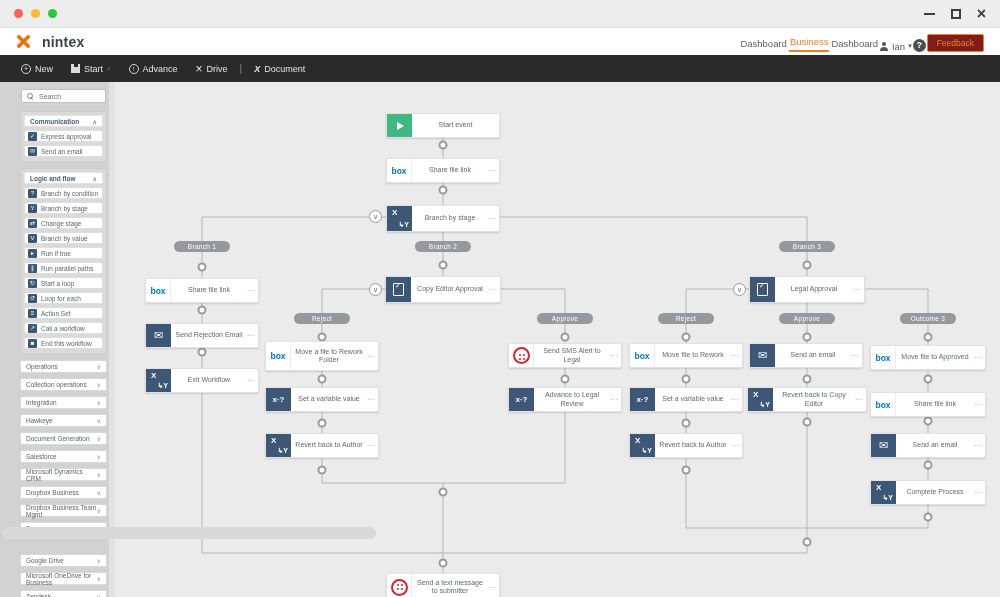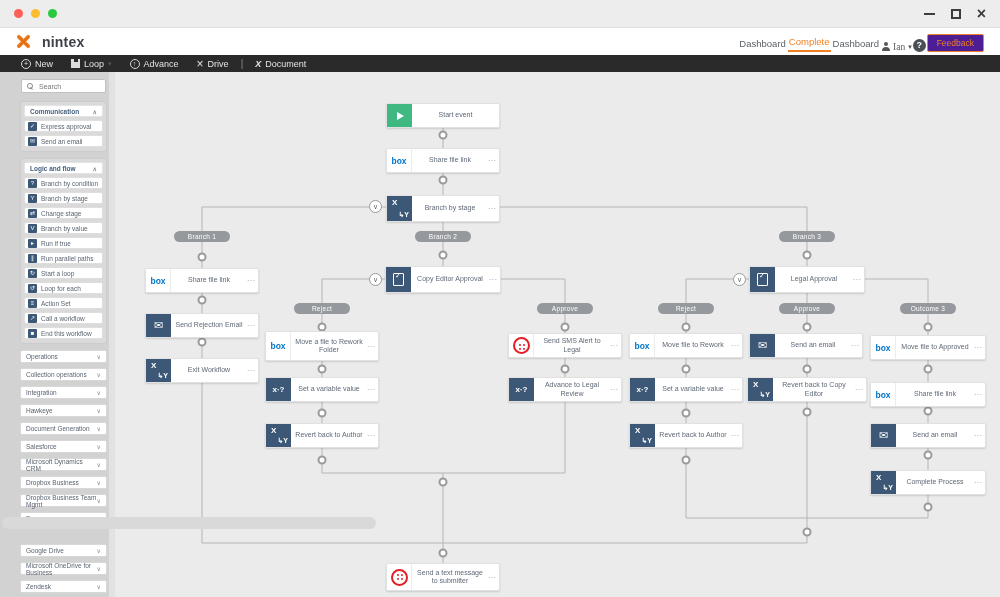--- a/index.html
+++ b/index.html
@@ -19,30 +19,30 @@
   .wc-max { width:10px; height:10px; border:2px solid #3d3d3d; }
   .wc-close { font-size:16px; line-height:10px; font-weight:bold; }
 
   
   .appbar { height:27px; background:#ffffff; display:flex; align-items:center; padding:0 16px; }
   .brand { display:flex; align-items:center; gap:11px; }
   .wordmark { font-size:14px; font-weight:bold; color:#3c4248; letter-spacing:.2px; }
   .nav { margin-left:auto; display:flex; align-items:flex-end; gap:1px; font-size:9.5px; color:#5b6168; }
   .nav-item { padding:4px 1px 3px; cursor:default; }
   .nav-item.active { color:#ef8023; border-bottom:2px solid #ef8023; }
-  .user-menu { display:flex; align-items:center; gap:3px;font-family:Liberation Serif, serif; }
+  .user-menu { display:flex; align-items:center; gap:3px; }
   .person-icon { width:9px; height:9px; position:relative; display:inline-block; }
   .person-icon::before { content:""; position:absolute; top:0; left:2.5px; width:4px; height:4px; border-radius:50%; background:#555; }
   .person-icon::after { content:""; position:absolute; bottom:0; left:0.5px; width:8px; height:4px; border-radius:4px 4px 0 0; background:#555; }
   .caret { font-size:7px; color:#555; }
   .help-icon { width:13px; height:13px; border-radius:50%; background:#4a4f55; color:#fff; font-size:9px; font-weight:bold; display:flex; align-items:center; justify-content:center; }
-  .feedback-btn { border:1px solid #ef8023; color:#ef8023; background:#4c1d95; font-size:8.5px; padding:3px 9px; border-radius:2px; }
-
-  
-  .toolbar { height:17px; background:#2a2a2a; display:flex; align-items:center; padding:0 12px; color:#e3e3e3; font-size:9px; }
+  .feedback-btn { border:1px solid #ef8023; color:#ef8023; background:#7f1d1d; font-size:8.5px; padding:3px 9px; border-radius:2px; }
+
+  
+  .toolbar { height:27px; background:#2a2a2a; display:flex; align-items:center; padding:0 12px; color:#e3e3e3; font-size:9px; }
   .tb-item { display:flex; align-items:center; gap:4px; padding:0 9px; }
   .tb-divider { color:#888; padding:0 3px; font-size:10px; }
   .tbi-circle { width:10px; height:10px; border:1px solid #d8d8d8; border-radius:50%; display:flex; align-items:center; justify-content:center; font-size:7px; line-height:1; }
   .tbi-new::before { content:"+"; }
   .tbi-pub::before { content:"↑"; }
   .tbi-save { width:9px; height:9px; background:#dcdcdc; position:relative; }
   .tbi-save::before { content:""; position:absolute; top:0; left:2.5px; width:4px; height:3px; background:#2a2a2a; }
   .tbi-close::before { content:"×"; font-size:12px; line-height:1; }
   .tbi-var::before { content:"X"; font-style:italic; font-weight:bold; font-size:9px; }
 
@@ -113,40 +113,40 @@
 <div class="appbar">
   <div class="brand">
     <svg width="15" height="15" viewBox="0 0 16 16">
       <path d="M3 3 L13 13 M13 3 L3 13" stroke="#ef8023" stroke-width="4" stroke-linecap="round" fill="none"></path>
       <path d="M3 3 L13 13 M13 3 L3 13" stroke="#e06a10" stroke-width="1.5" stroke-linecap="round" fill="none"></path>
     </svg>
     <span class="wordmark">nintex</span>
   </div>
   <div class="nav">
     <span class="nav-item">Dashboard</span>
-    <span class="nav-item active">Complete</span>
+    <span class="nav-item active">Business</span>
     <span class="nav-item">Dashboard</span>
     <span class="user-menu">
       <span class="person-icon"></span>
       <span>Ian</span>
       <span class="caret">▾</span>
     </span>
     <span class="help-icon">?</span>
     <span class="feedback-btn">Feedback</span>
   </div>
 </div>
 
 <div class="toolbar">
   <span class="tb-item">
     <span class="tbi-circle tbi-new"></span>
     <span>New</span>
   </span>
   <span class="tb-item">
     <span class="tbi-save"></span>
-    <span>Loop</span>
+    <span>Start</span>
     <span class="caret">▾</span>
   </span>
   <span class="tb-item">
     <span class="tbi-circle tbi-pub"></span>
     <span>Advance</span>
   </span>
   <span class="tb-item">
     <span class="tbi-close"></span>
     <span>Drive</span>
   </span>

